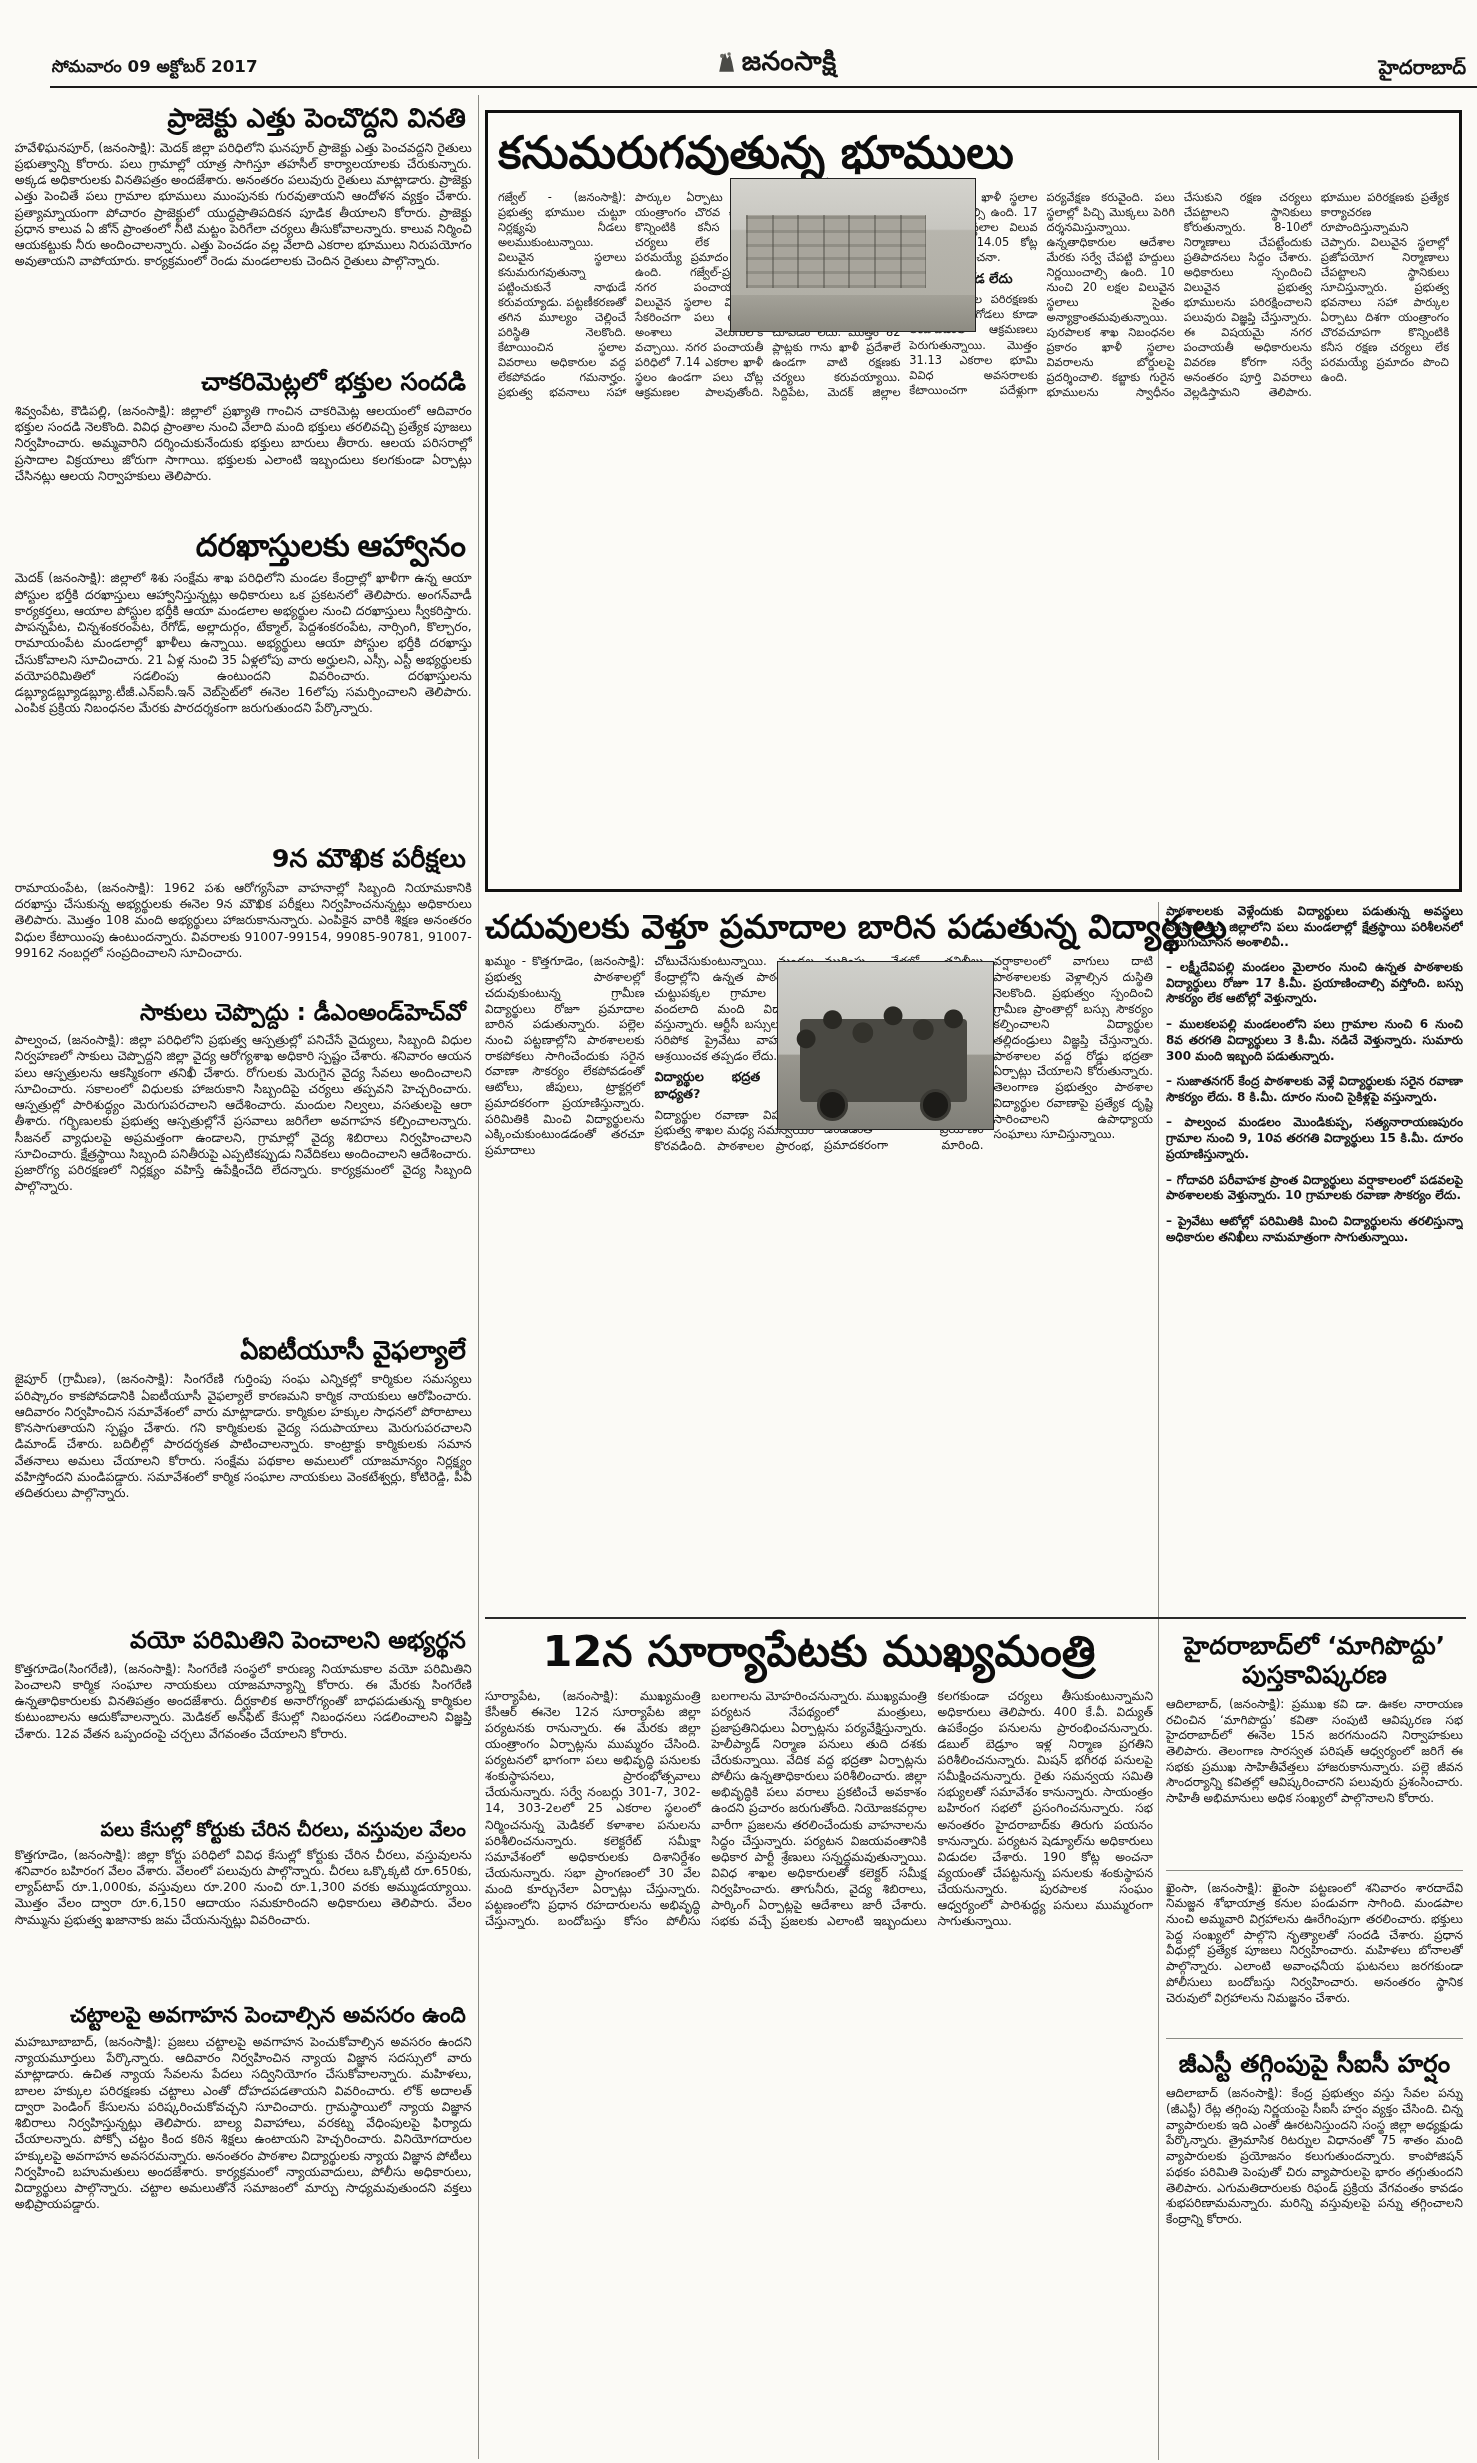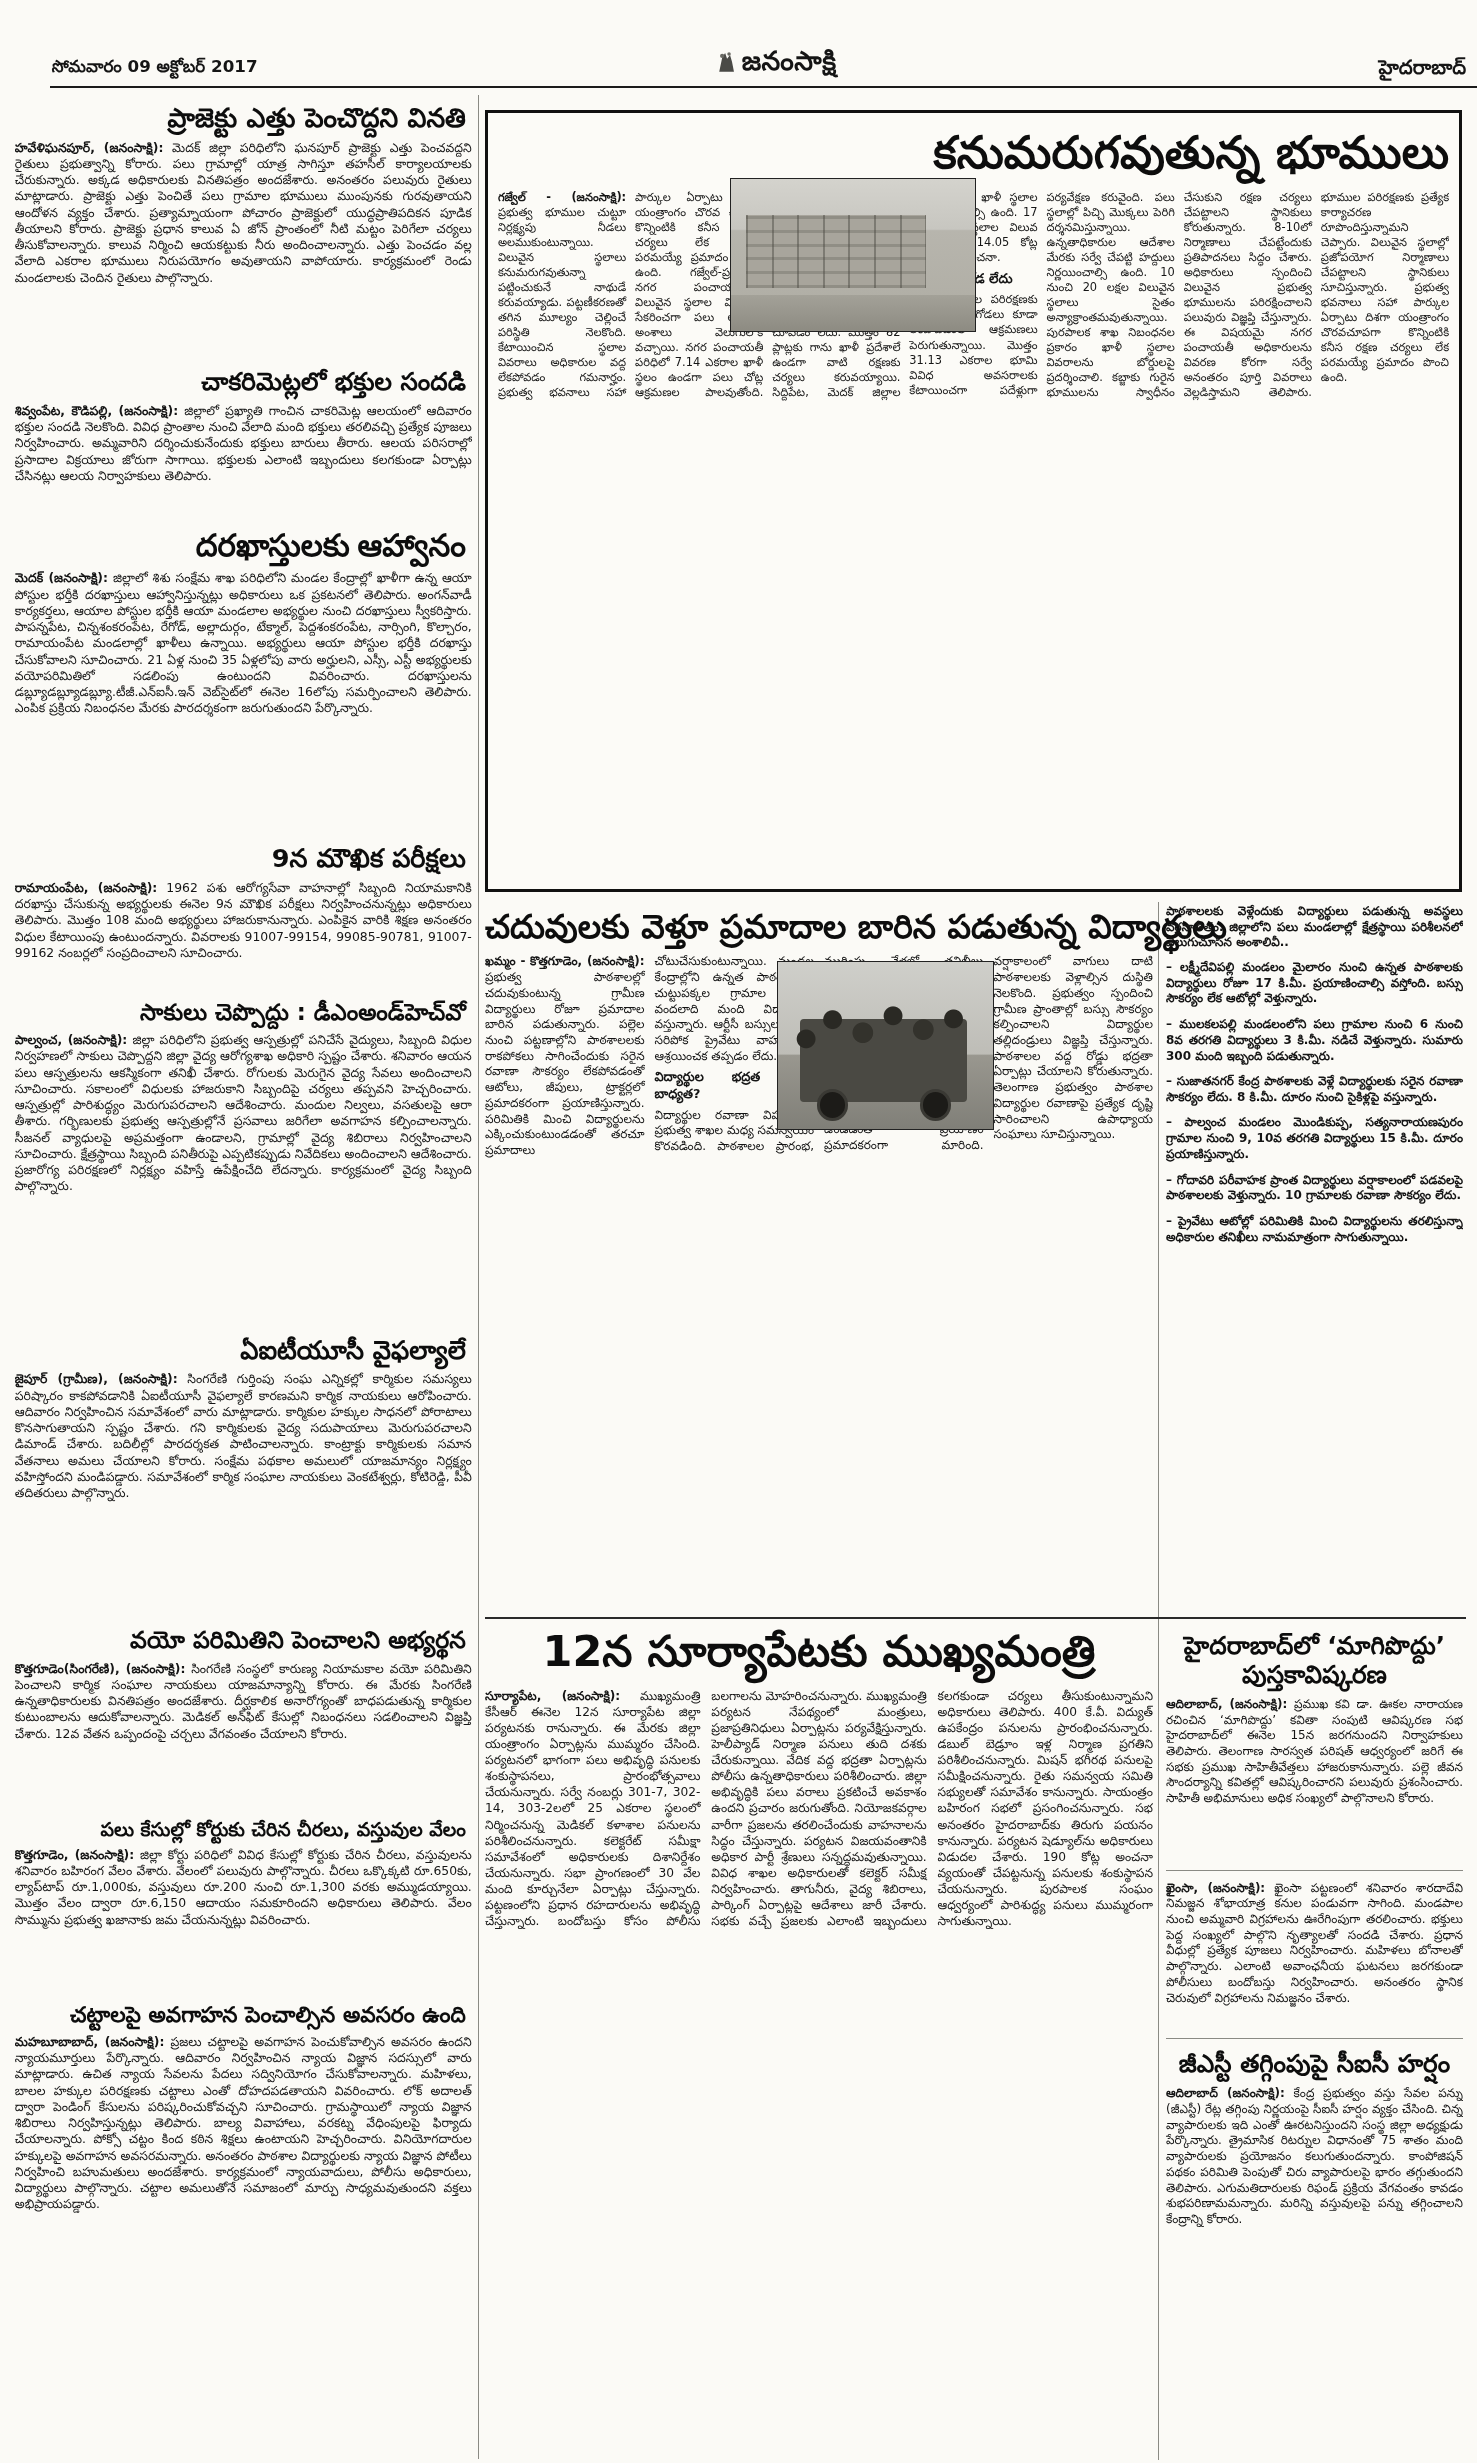--- a/index.html
+++ b/index.html
@@ -15,34 +15,34 @@
   .hdr-mast .mtxt{font-size:26.6px;font-weight:bold;letter-spacing:0.5px;}
   .hdr-right{position:absolute;right:0;bottom:2px;display:flex;align-items:baseline;gap:9.9px;}
   .hdr-ed{font-size:19.7px;font-weight:bold;}
   .hdr-pg{font-size:37px;font-weight:bold;font-family:"DejaVu Serif","Liberation Serif",serif;line-height:1;}
   
   .vd1{position:absolute;left:478px;top:95px;height:2364px;border-left:1.5px solid #8a8a84;}
   .vd2{position:absolute;left:1158px;top:902px;height:1558px;border-left:1.5px solid #8a8a84;}
   .hr-bottom{position:absolute;left:485px;top:1617px;width:981px;border-top:2px solid #2a2a2a;}
   
   .btxt{font-size:12.4px;line-height:1.31;text-align:justify;overflow:hidden;}
-  .dl{font-weight:bold;margin-top:9px;}
+  .dl{font-weight:normal;margin-top:9px;}
   h1,h2{font-weight:bold;color:#0d0d0d;}
   
   .leftcol{position:absolute;left:14.8px;top:95px;width:457px;}
   .leftcol article{margin-bottom:9.9px;}
   .leftcol h2{text-align:right;line-height:1.12;margin:7.9px 5.9px 6.9px;}
   .h-a1{font-size:26.6px;} .h-a2{font-size:24.6px;} .h-a3{font-size:31px;font-family:Liberation Serif, serif;} .h-a4{font-size:25.6px;}
   .h-a5{font-size:22.7px;} .h-a6{font-size:25.6px;} .h-a7{font-size:23.6px;} .h-a8{font-size:19px;} .h-a9{font-size:21.7px;}
   .b-a1{height:219px;} .b-a2{height:116px;} .b-a3{height:264px;} .b-a4{height:110px;}
   .b-a5{height:294px;} .b-a6{height:246px;} .b-a7{height:148px;} .b-a8{height:146px;} .b-a9{height:374px;}
   
   .mainbox{position:absolute;left:485px;top:110px;width:977px;height:782px;box-sizing:border-box;
     border:3px solid #111;background:#fcfbf7;padding:5.9px 9.9px;}
-  .mainbox h1{text-align:right;font-size:45px;margin:9.9px 0 13.8px;line-height:1.05;}
+  .mainbox h1{text-align:left;font-size:45px;margin:9.9px 0 13.8px;line-height:1.05;}
   .cols7{column-count:7;column-gap:8.9px;font-size:11.4px;line-height:1.32;text-align:justify;height:662px;overflow:hidden;}
   .subhead{display:block;font-weight:bold;font-size:13.3px;text-align:center;margin:4.9px 0;}
   .photo-wall{position:absolute;left:242px;top:65px;width:244px;height:152px;border:1px solid #222;
     background:linear-gradient(180deg,#d4d3cd 0%,#c7c6c0 33%,#b7b5ad 34%,#aeaca3 100%);overflow:hidden;}
   .pw-wall{position:absolute;left:6%;top:24%;width:74%;height:48%;
     background:
       repeating-linear-gradient(90deg,rgba(72,70,63,.45) 0 2px,transparent 2px 25.6px),
       repeating-linear-gradient(0deg,#908e85 0 3px,#a8a59c 3px 13.8px);}
   .pw-ground{position:absolute;bottom:0;left:0;width:100%;height:24%;background:linear-gradient(180deg,#a3a198,#8d8b82);}
   

